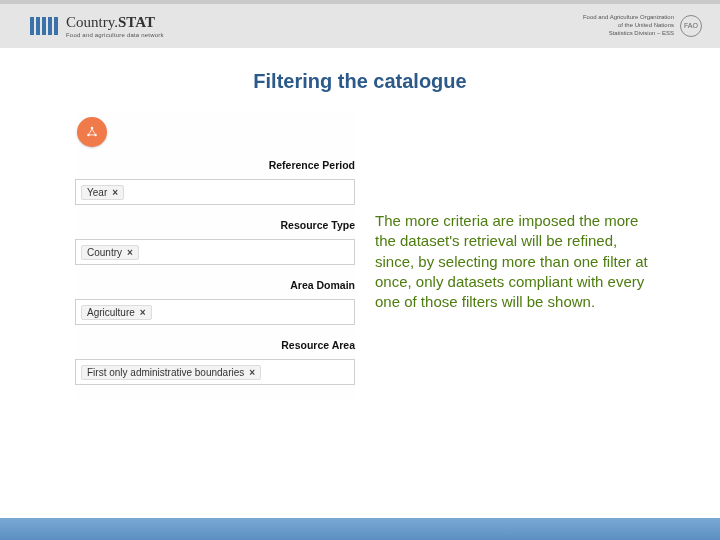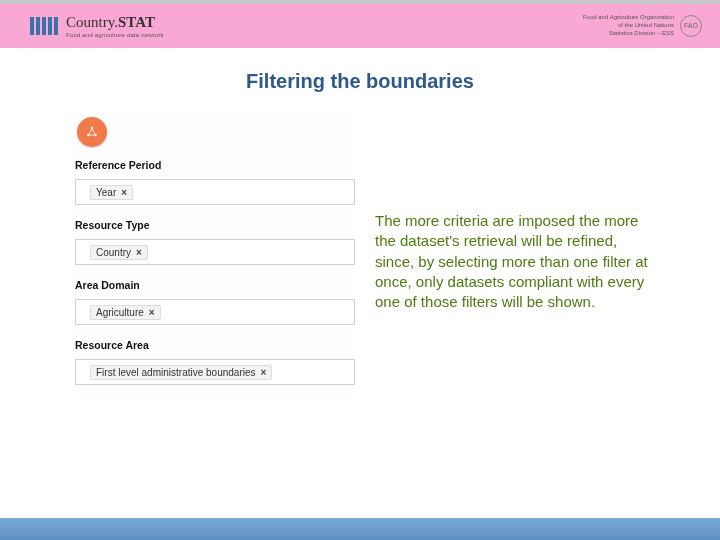--- a/index.html
+++ b/index.html
@@ -6,21 +6,21 @@
   body {
     width: 720px;
     height: 540px;
     font-family: Verdana, Arial, sans-serif;
     background: #fff;
     position: relative;
     overflow: hidden;
   }
   .header {
     height: 48px;
-    background: #f9a8d4;
+    background: #e5e5e5;
     border-top: 4px solid #c9c9c9;
     display: flex;
     align-items: center;
     justify-content: space-between;
     padding: 0 18px 0 30px;
   }
   .brand-left { display: flex; align-items: center; gap: 8px; }
   .bars { display: flex; gap: 2px; align-items: flex-end; }
   .bars span { display: block; width: 4px; height: 18px; background: #3b72aa; }
   .brand-text { display: flex; flex-direction: column; line-height: 1; }
@@ -53,26 +53,26 @@
     color: #222;
   }
   .circle-btn {
     width: 30px; height: 30px; border-radius: 50%;
     background: #f07a4a;
     display: flex; align-items: center; justify-content: center;
     margin: 6px 0 12px 2px;
     box-shadow: 0 1px 2px rgba(0,0,0,0.2);
   }
   .circle-btn svg { width: 14px; height: 14px; }
-  .field { margin-bottom: 14px; }
+  .field { margin-bottom: 14px; text-align: right; }
   .field-label { font-weight: bold; font-size: 10.5px; color: #111; margin-bottom: 8px; }
   .tagbox {
     border: 1px solid #cfcfcf;
     background: #fff;
-    padding: 4px 14px;
+    padding: 4px 5px;
     min-height: 26px;
     display: flex; align-items: center;
   }
   .tag {
     display: inline-flex; align-items: center;
     background: #f3f3f3;
     border: 1px solid #dcdcdc;
     border-radius: 2px;
     padding: 1px 5px;
     font-size: 10px;
@@ -118,21 +118,21 @@
   <div class="brand-right">
     <div class="org">
       <div>Food and Agriculture Organization</div>
       <div>of the United Nations</div>
       <div>Statistics Division – ESS</div>
     </div>
     <div class="fao-mark">FAO</div>
   </div>
 </div>
 
-<h1 class="title">Filtering the boundaries</h1>
+<h1 class="title">Filtering the catalogue</h1>
 
 <div class="content">
 
   <div class="panel">
     <div class="circle-btn">
       <svg viewBox="0 0 24 24">
         <circle cx="12" cy="5" r="2.2" fill="#fff"></circle>
         <circle cx="6" cy="17" r="2.2" fill="#fff"></circle>
         <circle cx="18" cy="17" r="2.2" fill="#fff"></circle>
         <path d="M12 7 L7 15 M12 7 L17 15 M8 17 L16 17" stroke="#fff" stroke-width="1.4" fill="none"></path>
@@ -166,21 +166,21 @@
           <span>Agriculture</span>
           <span class="x">×</span>
         </span>
       </div>
     </div>
 
     <div class="field">
       <div class="field-label">Resource Area</div>
       <div class="tagbox">
         <span class="tag">
-          <span>First level administrative boundaries</span>
+          <span>First only administrative boundaries</span>
           <span class="x">×</span>
         </span>
       </div>
     </div>
 
   </div>
 
   <div class="explain">The more criteria are imposed the more the dataset's retrieval will be refined, since, by selecting more than one filter at once, only datasets compliant with every one of those filters will be shown.</div>
 
 </div>

